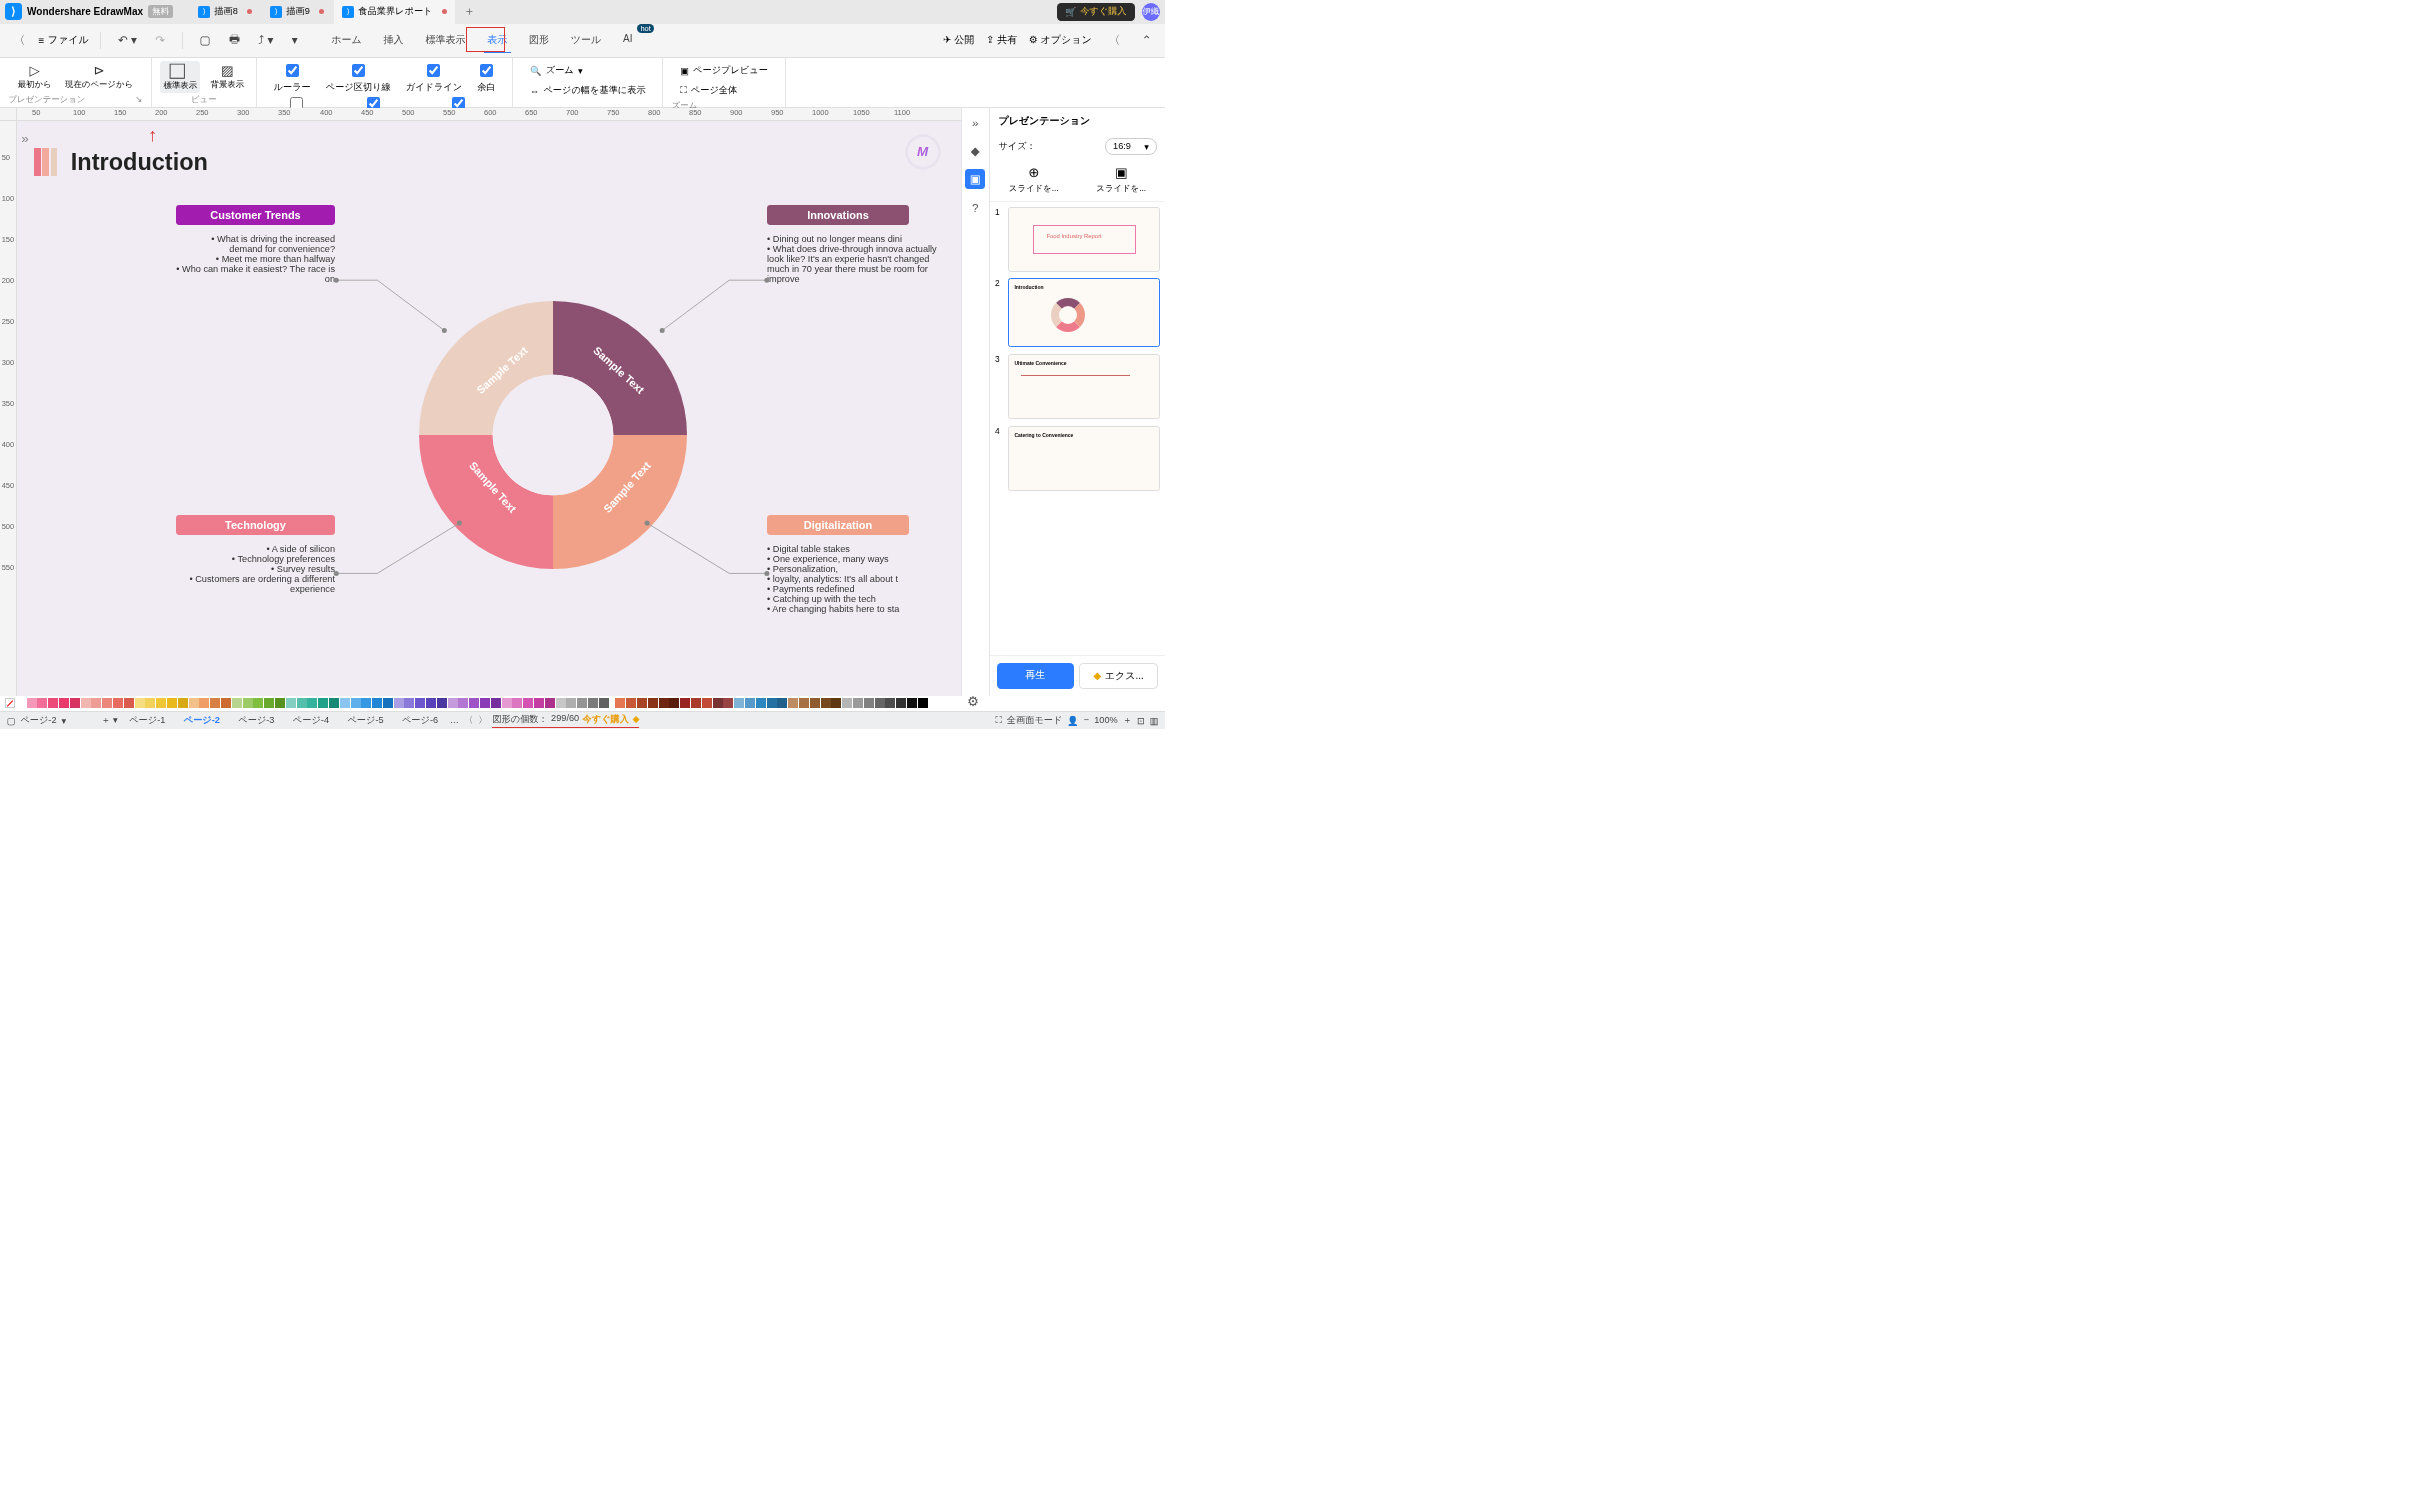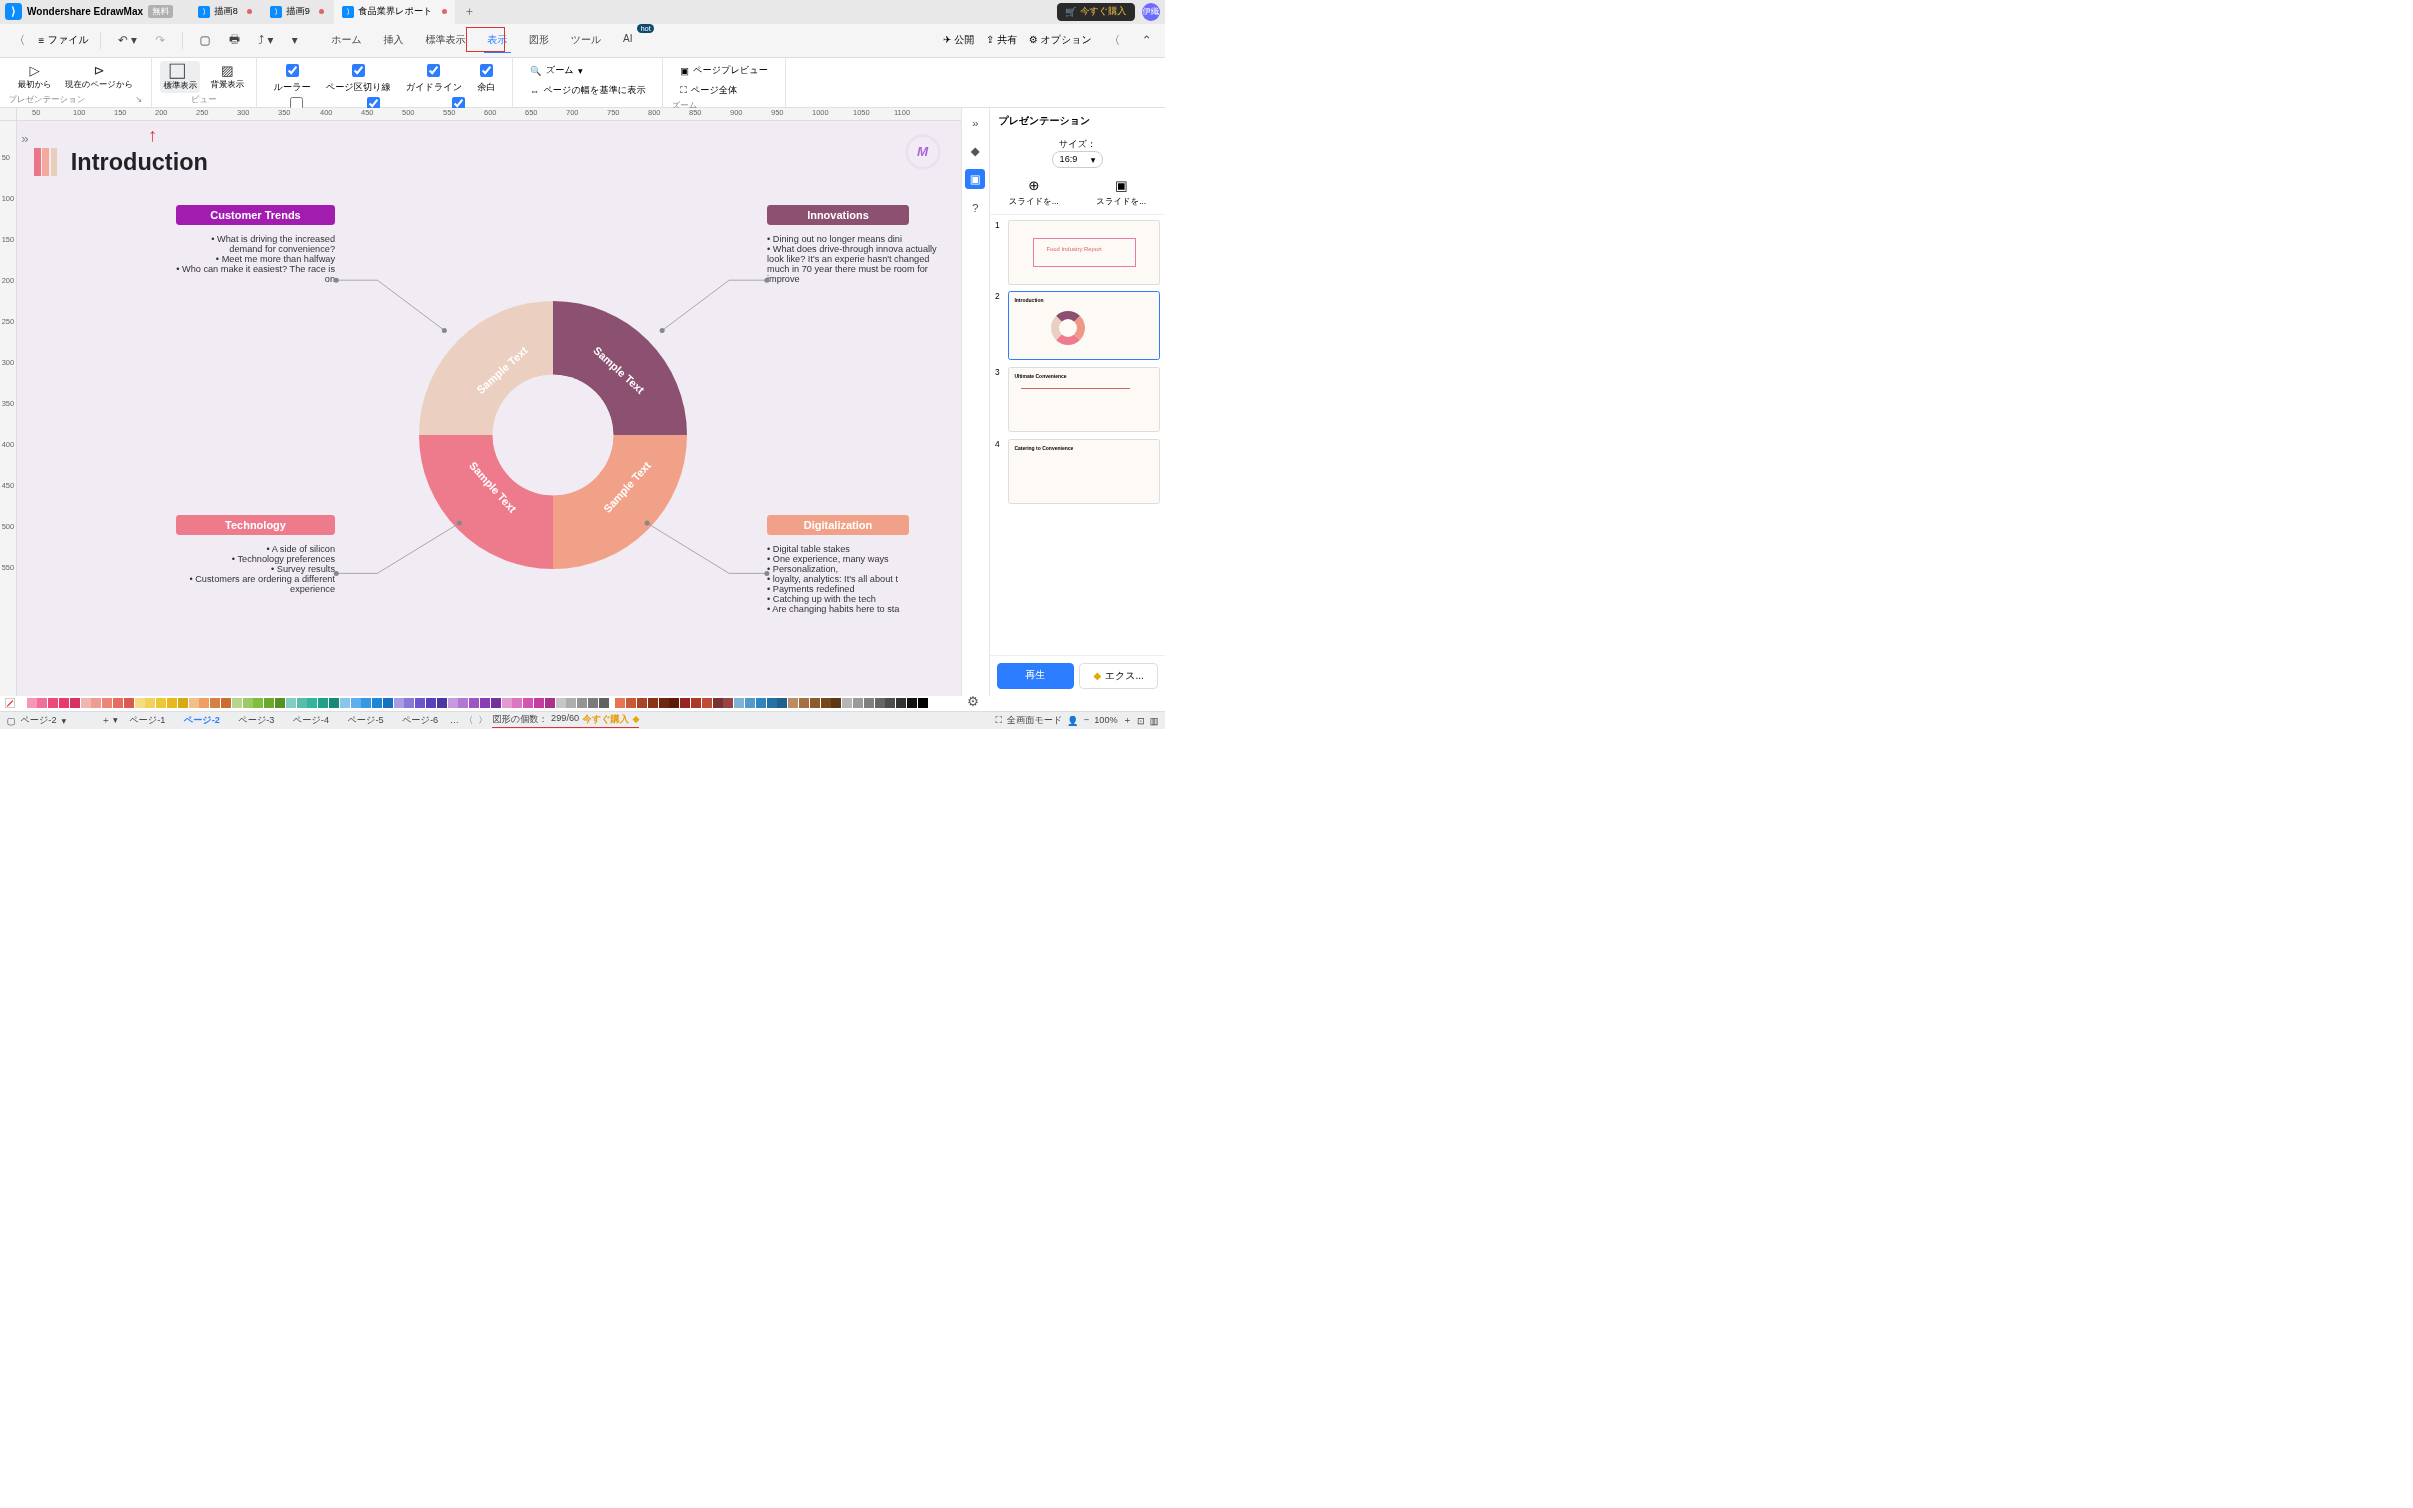--- a/index.html
+++ b/index.html
@@ -58,21 +58,21 @@
 .pill{padding:4.2px 11.7px;border-radius:3.4px;color:#fff;font-weight:700;font-size:11px;text-align:center;}
 .bullets{font-size:9.2px;color:#333;margin-top:8.4px;}
 .bullets div::before{content:"• ";}
 .donut{position:absolute;left:402px;top:180px;width:268px;height:268px;}
 .segment-label{position:absolute;color:#fff;font-weight:600;font-size:11px;transform-origin:center;}
 .side-rail{width:28.5px;background:#fff;border-left:0.8px solid #e5e5e5;display:flex;flex-direction:column;align-items:center;padding-top:5px;gap:8.4px;}
 .rail-ico{width:20px;height:20px;display:flex;align-items:center;justify-content:center;font-size:11.7px;color:#555;border-radius:3.4px;}
 .rail-ico.active{background:#2b7cff;color:#fff;}
 .panel{width:176px;border-left:0.8px solid #e5e5e5;display:flex;flex-direction:column;}
 .panel-h{font-size:10px;font-weight:600;padding:6.7px 8.4px;}
-.panel-row{display:flex;justify-content:space-between;align-items:center;padding:3.4px 8.4px;font-size:9.2px;flex-direction:column;}
+.panel-row{display:flex;justify-content:space-between;align-items:center;padding:3.4px 8.4px;font-size:9.2px;}
 .panel-sel{border:0.8px solid #ccc;padding:1.7px 6.7px;font-size:9.2px;border-radius:8px;display:flex;align-items:center;gap:13.4px;}
 .panel-actions{display:flex;justify-content:space-around;padding:6.7px 0;border-bottom:0.8px solid #eee;}
 .pa{display:flex;flex-direction:column;align-items:center;gap:3.4px;font-size:8.4px;}
 .pa .circ{font-size:13.4px;}
 .thumbs{flex:1;overflow-y:auto;padding:5px;}
 .thumb{display:flex;gap:5px;margin-bottom:6.7px;}
 .thumb-num{font-size:8.4px;width:8.4px;}
 .thumb-img{flex:1;height:65px;background:#fdf9f5;border:0.8px solid #ddd;border-radius:2.5px;position:relative;overflow:hidden;}
 .thumb.active .thumb-img{border:1.7px solid #2b7cff;height:69px;}
 .panel-foot{display:flex;gap:5px;padding:6.7px;border-top:0.8px solid #eee;}

